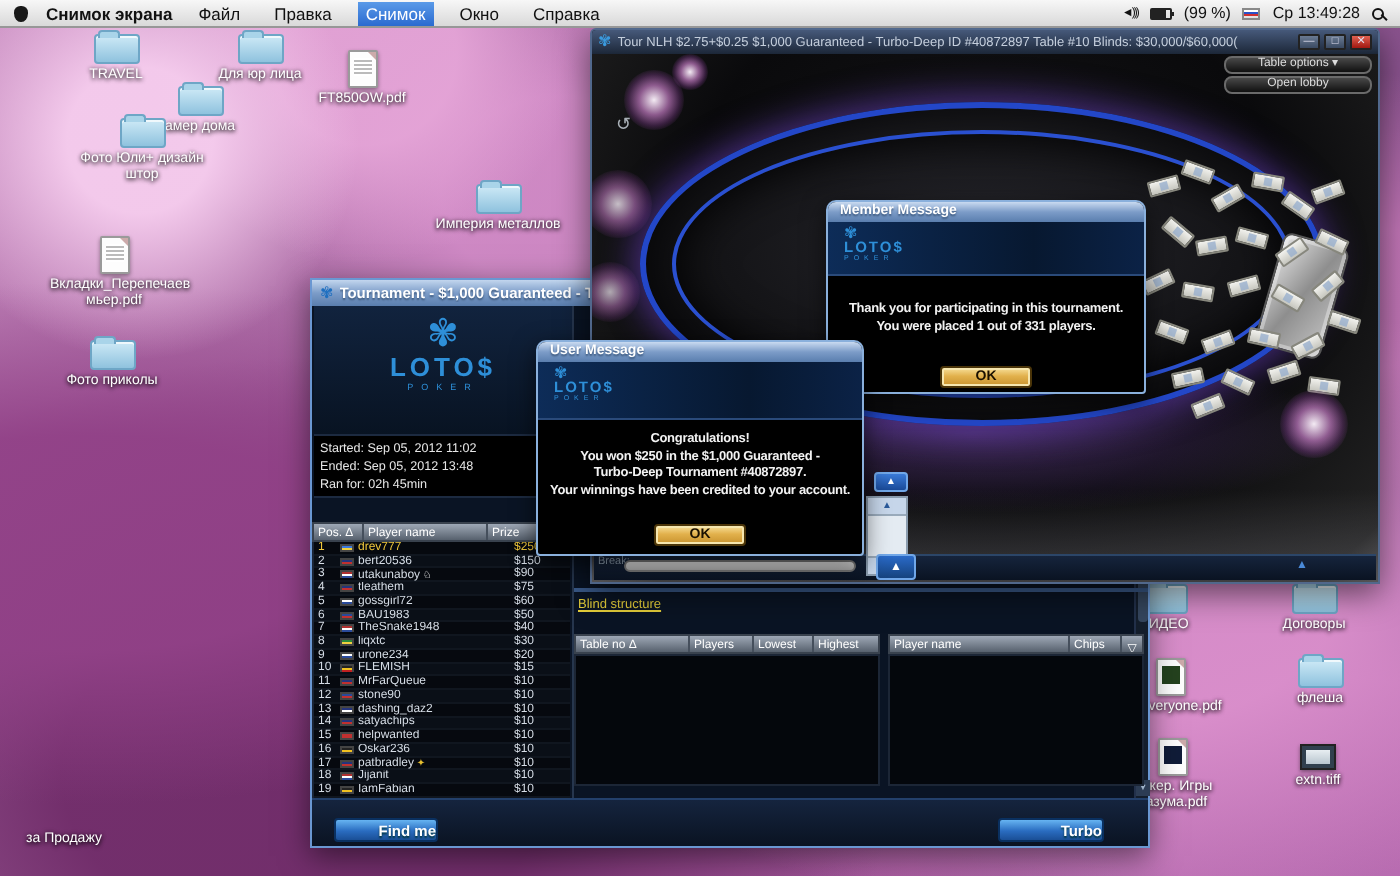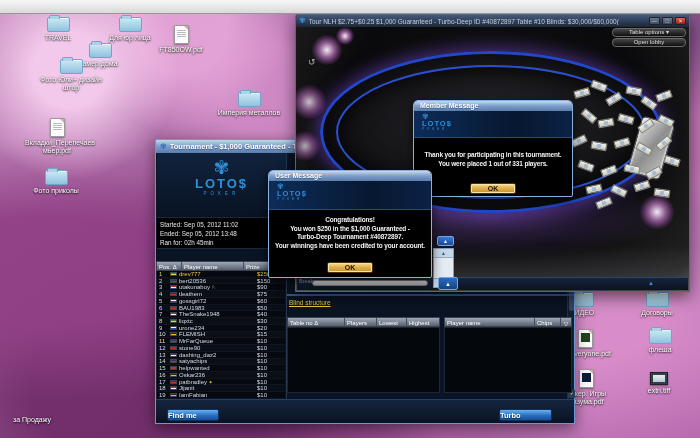--- a/index.html
+++ b/index.html
@@ -42,21 +42,21 @@
   .dicon .lbl { font-size:7px; color:#fff; text-shadow:0 1px 2px rgba(0,0,0,.85), 0 0 2px rgba(0,0,0,.6); line-height:7.5px; white-space:nowrap; }
   .icn-folder { width:23px; height:15px; margin:0 auto 2px; background:linear-gradient(#cde9f6,#8fc2de); border:1px solid #6ea6c6; border-radius:2px; position:relative; box-shadow:inset 0 1px 0 rgba(255,255,255,.7); }
   .icn-folder:before { content:""; position:absolute; top:-3px; left:1px; width:9px; height:3px; background:#a9d4e9; border:1px solid #6ea6c6; border-bottom:none; border-radius:2px 2px 0 0; }
   .icn-doc { width:15px; height:19px; margin:0 auto 2px; background:#fdfdfd; border:1px solid #9a9a9a; border-radius:1px; position:relative; box-shadow:0 1px 2px rgba(0,0,0,.4); }
   .icn-doc:before { content:""; position:absolute; top:0; right:0; border-style:solid; border-width:0 4px 4px 0; border-color:transparent #caa transparent transparent; }
   .icn-doc .cover { position:absolute; left:2px; right:2px; top:3px; bottom:5px; background:repeating-linear-gradient(#fff 0 1px,#bbb 1px 2px); }
   .icn-img { width:18px; height:13px; margin:0 auto 2px; background:#31404e; border:1px solid #222; box-shadow:0 1px 2px rgba(0,0,0,.4); position:relative; }
   .icn-img:before { content:""; position:absolute; inset:2px; background:linear-gradient(#e8eef2,#b9c6cf); }
   
   .goldbtn { background:linear-gradient(#f8e09a,#e2b14c 45%,#c8922e); border:1px solid #4a3408; box-shadow:inset 0 0 0 1px #f6e6ae; border-radius:2px; color:#1a1000; font-size:7px; font-weight:bold; text-align:center; line-height:9px; }
-  .bluebtn { background:linear-gradient(#66b4f2,#2a6cc0 55%,#1a4f96); border:1px solid #0a3060; border-radius:2px; color:#fff; font-size:7.5px; font-weight:bold; text-align:left; text-shadow:0 1px 1px #033; }
+  .bluebtn { background:linear-gradient(#66b4f2,#2a6cc0 55%,#1a4f96); border:1px solid #0a3060; border-radius:2px; color:#fff; font-size:7.5px; font-weight:bold; text-align:right; text-shadow:0 1px 1px #033; }
   .ghead { display:flex; background:linear-gradient(#9ea8b6,#57616e); border:1px solid #39424e; color:#fff; font-size:6px; }
   .ghead span { border-right:1px solid #454f5c; padding:2px 2px 1px; overflow:hidden; white-space:nowrap; }
   
   .lobby { position:absolute; left:155px; top:139px; width:420px; height:285px; z-index:10;
     border:1px solid #6a97d2; background:#0a1424; box-shadow:0 4px 14px rgba(0,0,0,.5); }
   .ltbar { height:13px; background:linear-gradient(#c2d6ee,#7c9cc8 50%,#5a7eae); display:flex; align-items:center; gap:3px; padding:0 4px; }
   .ltbar .wicon { color:#1d6fc0; font-size:8px; line-height:8px; }
   .ltbar .wtitle { color:#fff; font-weight:bold; font-size:7.5px; text-shadow:0 1px 1px #3a567a; white-space:nowrap; overflow:hidden; }
   .lbody { position:relative; width:418px; height:270px; background:#0a1424; }
   .l-left { position:absolute; left:1px; top:0; width:129px; height:246px; }
@@ -547,15 +547,38 @@
     <div class="dmsg">
       <div>Congratulations!</div>
       <div>You won $250 in the $1,000 Guaranteed -</div>
       <div>Turbo-Deep Tournament #40872897.</div>
       <div>Your winnings have been credited to your account.</div>
     </div>
     <div class="goldbtn okbtn">OK</div>
   </div>
 
   <div class="menubar">
+    <div class="mb-left" id="menu-left">
+      <span class="apple"></span>
+      <span class="mb-app">Снимок экрана</span>
+    <span class="mb-item">Файл</span>
+        <span class="mb-item">Правка</span>
+        <span class="mb-item sel">Снимок</span>
+        <span class="mb-item">Окно</span>
+        <span class="mb-item">Справка</span>
+      </div>
+    <div class="mb-right">
+      <span class="spk">◄)))</span>
+      <span class="batt">
+          <i></i>
+        </span>
+      <span>(99 %)</span>
+      <span class="ruflag">
+          <i style="background:#fff"></i>
+          <i style="background:#2a50c8"></i>
+          <i style="background:#d03030"></i>
+        </span>
+      <span>Ср 13:49:28</span>
+      <span class="mag"></span>
+    </div>
   </div>
 
 </div>
 
 </body></html>

